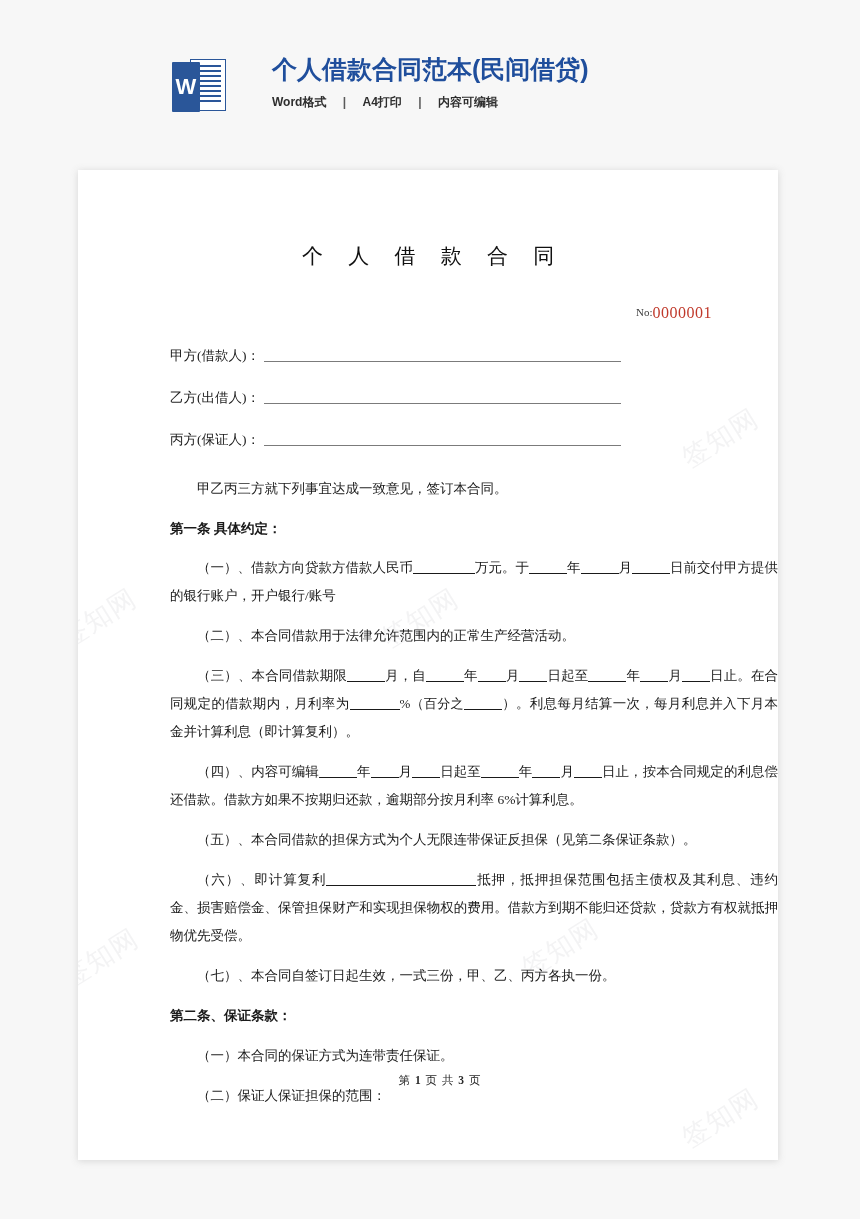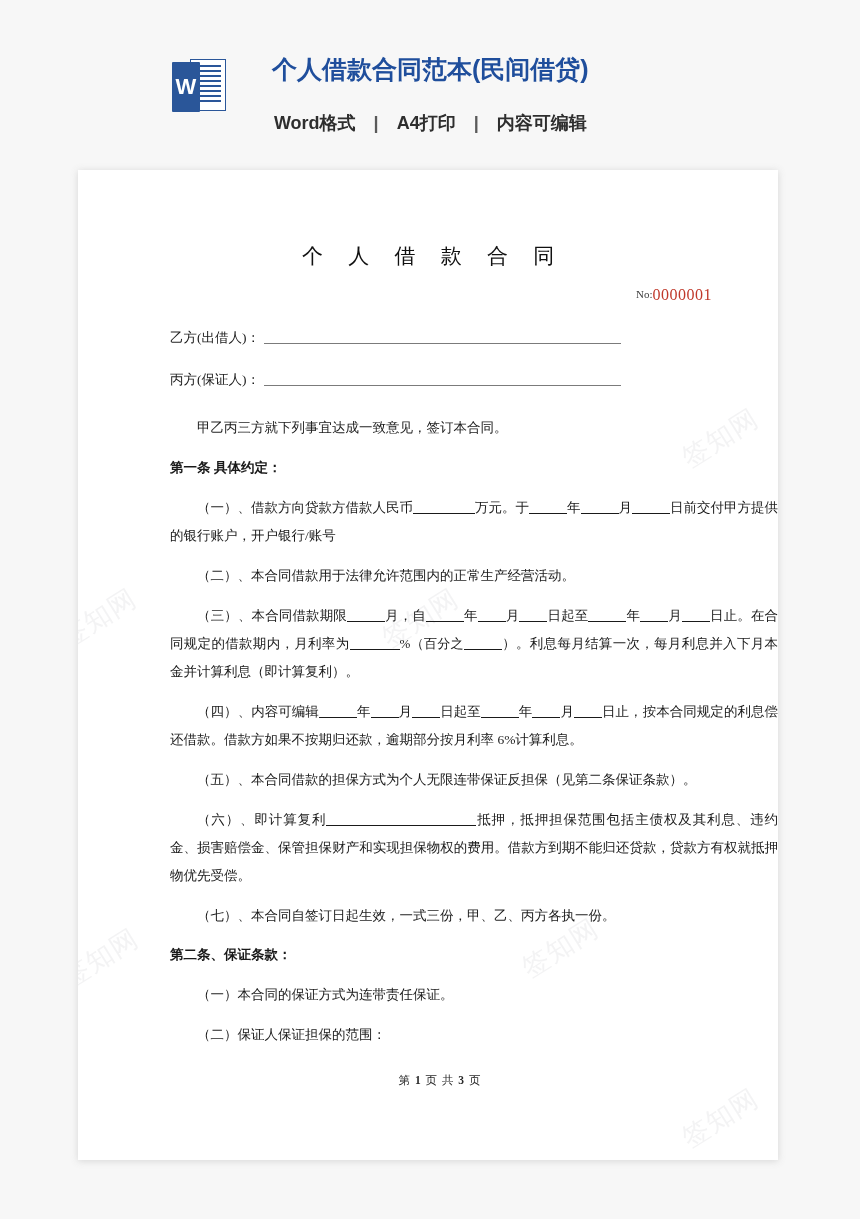--- a/index.html
+++ b/index.html
@@ -78,26 +78,25 @@
   }
   .doc-title {
     font-size: 25px;
     font-weight: bold;
     color: #1f4e9c;
     line-height: 1.12;
     letter-spacing: 0px;
     white-space: nowrap;
   }
   .doc-sub {
-    margin-top: 28px;
-    font-size: 18px;
+    margin-top: 11px;
+    font-size: 12px;
     font-weight: bold;
     color: #2e2e2e;
     white-space: nowrap;
-    text-align: center;
   }
   .doc-sub .sep {
     color: #5a5a5a;
     font-weight: bold;
     margin: 0 13px;
   }
 
   
   .paper {
     position: absolute;
@@ -135,21 +134,21 @@
     margin-top: 72px;
     text-align: center;
     font-size: 21px;
     letter-spacing: 10px;
     padding-left: 10px;
     color: #111111;
     font-family: "Liberation Serif", serif;
   }
 
   .no-line {
-    margin-top: 16px;
+    margin-top: 34px;
     padding-right: 66px;
     text-align: right;
     white-space: nowrap;
   }
   .no-label {
     font-size: 11px;
     color: #3a3a3a;
     font-family: "Liberation Serif", serif;
     vertical-align: 2px;
   }
@@ -271,20 +270,23 @@
   <div class="content">
 
     <div class="sheet-title">个 人 借 款 合 同</div>
 
     <div class="no-line">
       <span class="no-label">No:</span><span class="no-value">0000001</span>
     </div>
 
     <div class="party-block">
       <div class="party-row">
+        <span class="lbl">甲方(借款人)：</span><span class="fill"></span>
+      </div>
+      <div class="party-row">
         <span class="lbl">乙方(出借人)：</span><span class="fill"></span>
       </div>
       <div class="party-row">
         <span class="lbl">丙方(保证人)：</span><span class="fill"></span>
       </div>
     </div>
 
     <div class="body-block">
 
       <p class="para indent">甲乙丙三方就下列事宜达成一致意见，签订本合同。</p>

